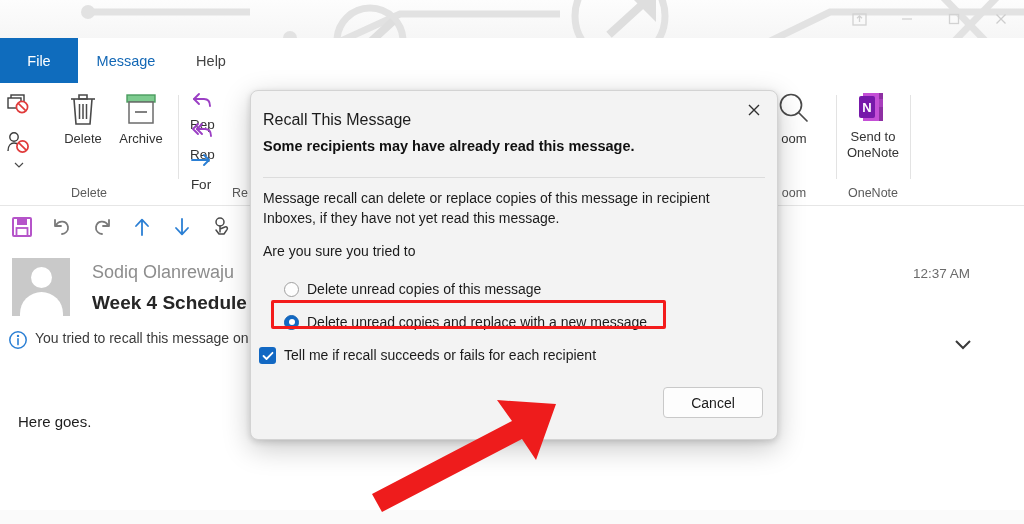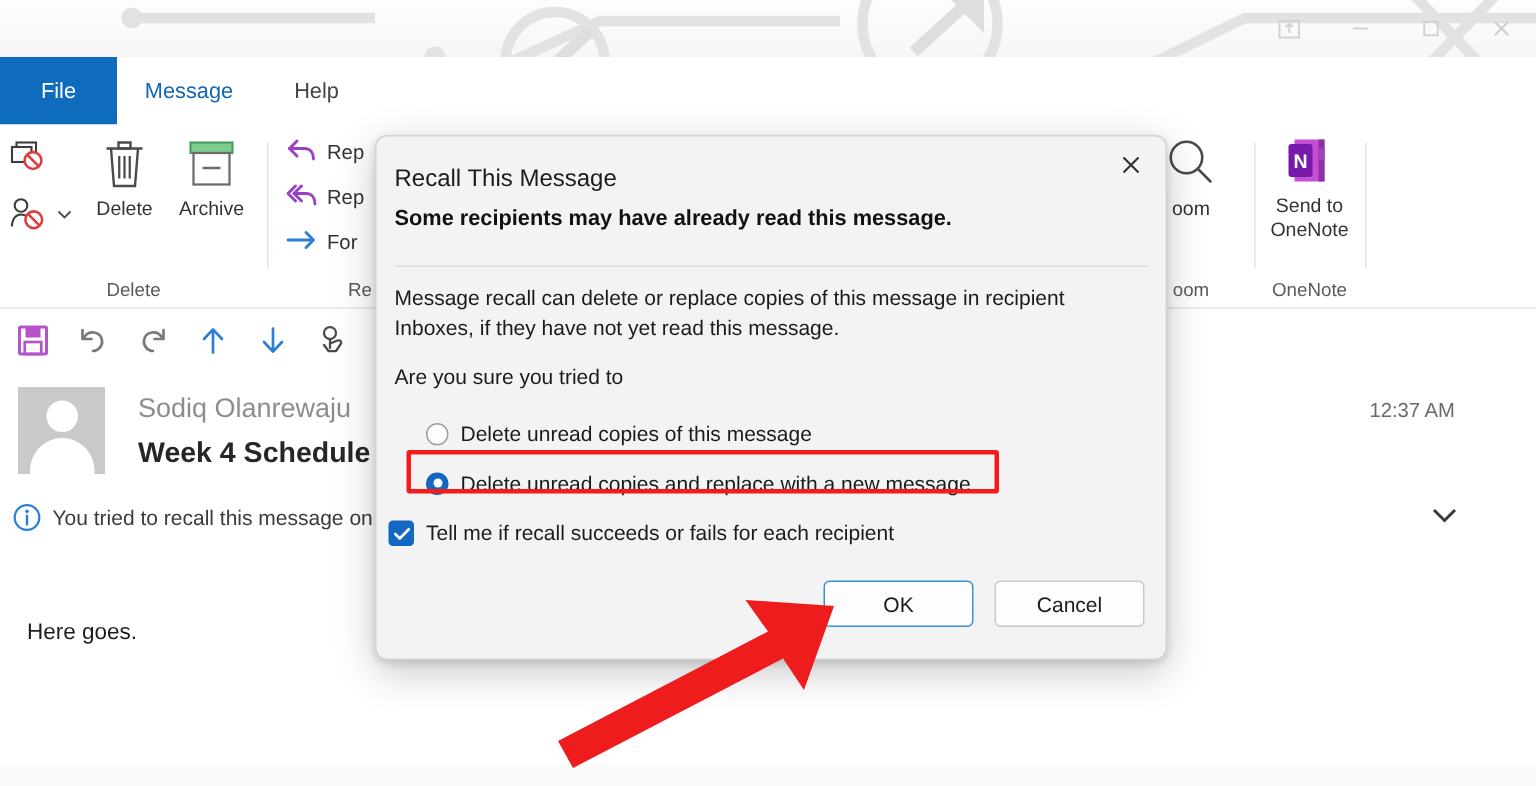--- a/index.html
+++ b/index.html
@@ -59,21 +59,21 @@
     font-size: 12.5px; color: #5a5a5a;
   }
 
   .btn-big {
     position: absolute; top: 8px; width: 62px;
     display: flex; flex-direction: column; align-items: center; gap: 5px;
   }
   .btn-big .lbl { font-size: 13px; color: #333; text-align: center; line-height: 1.15; }
   .btn-small {
     position: absolute; display: flex; align-items: center; gap: 6px;
-    font-size: 13.5px; color: #333;
+    font-size: 13.5px; color: #333; flex-direction: column;
   }
 
   .qat {
     position: absolute; left: 0; top: 206px; width: 1024px; height: 42px;
     background: #ffffff; display: flex; align-items: center; padding-left: 10px; gap: 16px;
   }
   .qat-item { width: 24px; height: 24px; display:flex; align-items:center; justify-content:center; }
 
   
   .msghead { position: absolute; left: 0; top: 248px; width: 988px; height: 110px; background: #fff; }
@@ -83,21 +83,21 @@
   }
   .avatar .head { position: absolute; left: 19px; top: 9px; width: 21px; height: 21px; border-radius: 50%; background: #fff; }
   .avatar .body { position: absolute; left: 8px; top: 34px; width: 43px; height: 30px; border-radius: 22px 22px 0 0; background: #fff; }
   .sender { position: absolute; left: 92px; top: 14px; font-size: 18px; color: #8d8d8d; }
   .subject { position: absolute; left: 92px; top: 44px; font-size: 19px; font-weight: bold; color: #262626; }
   .msgtime { position: absolute; right: 18px; top: 18px; font-size: 13.5px; color: #6b6b6b; }
   .chev-down { position: absolute; right: 16px; top: 88px; }
 
   .infobar {
     position: absolute; left: 0; top: 330px; width: 1024px; height: 30px;
-    display: flex; align-items: center; gap: 7px; padding-left: 8px;
+    display: flex; align-items: flex-start; gap: 7px; padding-left: 8px;
     font-size: 14px; color: #3b3b3b;
   }
   .bodytext { position: absolute; left: 18px; top: 413px; font-size: 15px; color: #1d1d1d; }
 
   .hscroll {
     position: absolute; left: 0; bottom: 0; width: 1024px; height: 14px; background: #fafafa;
   }
 
   
   .dlg {
@@ -417,21 +417,20 @@
     <div class="checkrow">
       <span class="cbox">
         <svg width="12" height="10" viewBox="0 0 12 10">
             <path d="M1.5 5 L4.5 8 L10.5 1.8" fill="none" stroke="#ffffff" stroke-width="1.8" stroke-linecap="round" stroke-linejoin="round"></path>
           </svg>
       </span>
       <span>Tell me if recall succeeds or fails for each recipient</span>
     </div>
 
     <div class="dlg-btns">
-      <div class="dbtn primary">OK</div>
       <div class="dbtn">Cancel</div>
     </div>
   </div>
 
   <svg class="arrow-overlay" viewBox="0 0 1024 524">
     <g fill="#ee1c1c">
       <path d="M372 494 L512 421 L497 400 L556 404 L536 460 L522 439 L382 512 Z"></path>
     </g>
   </svg>
 

